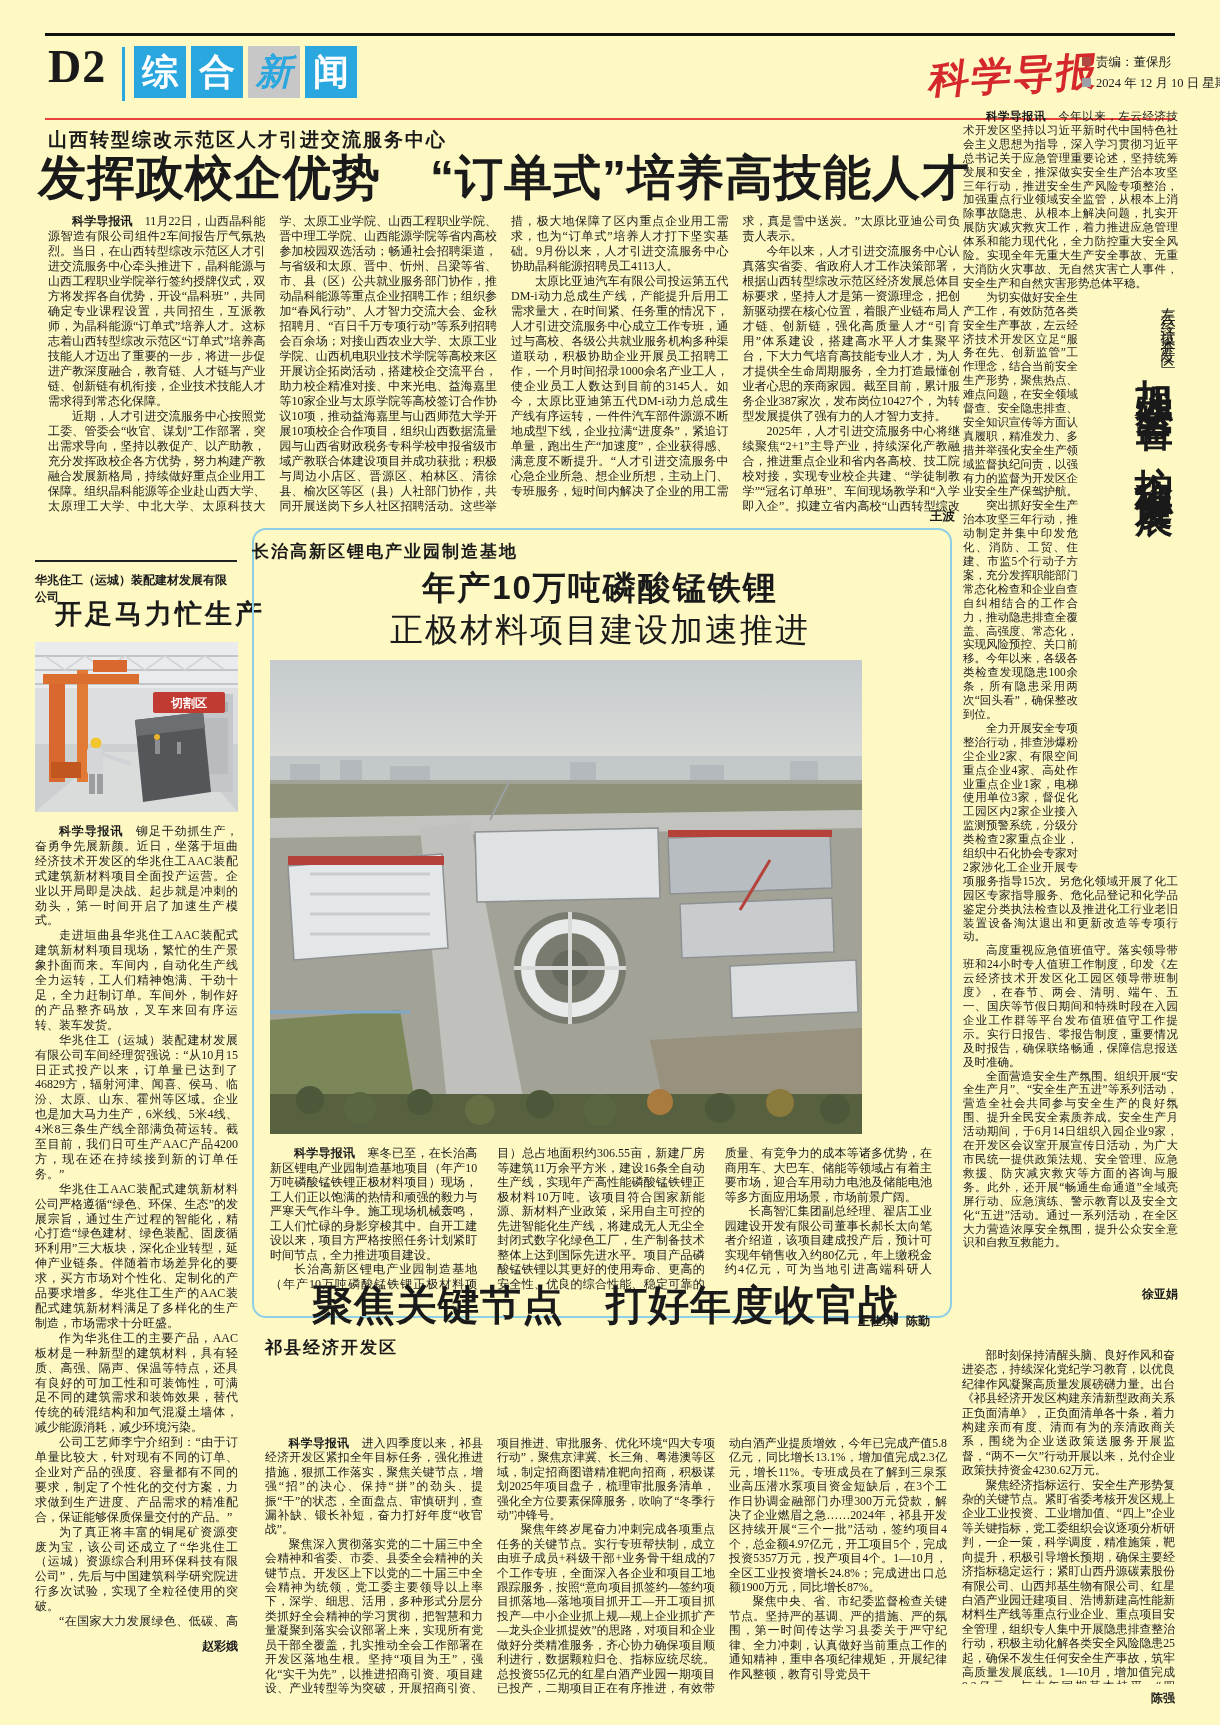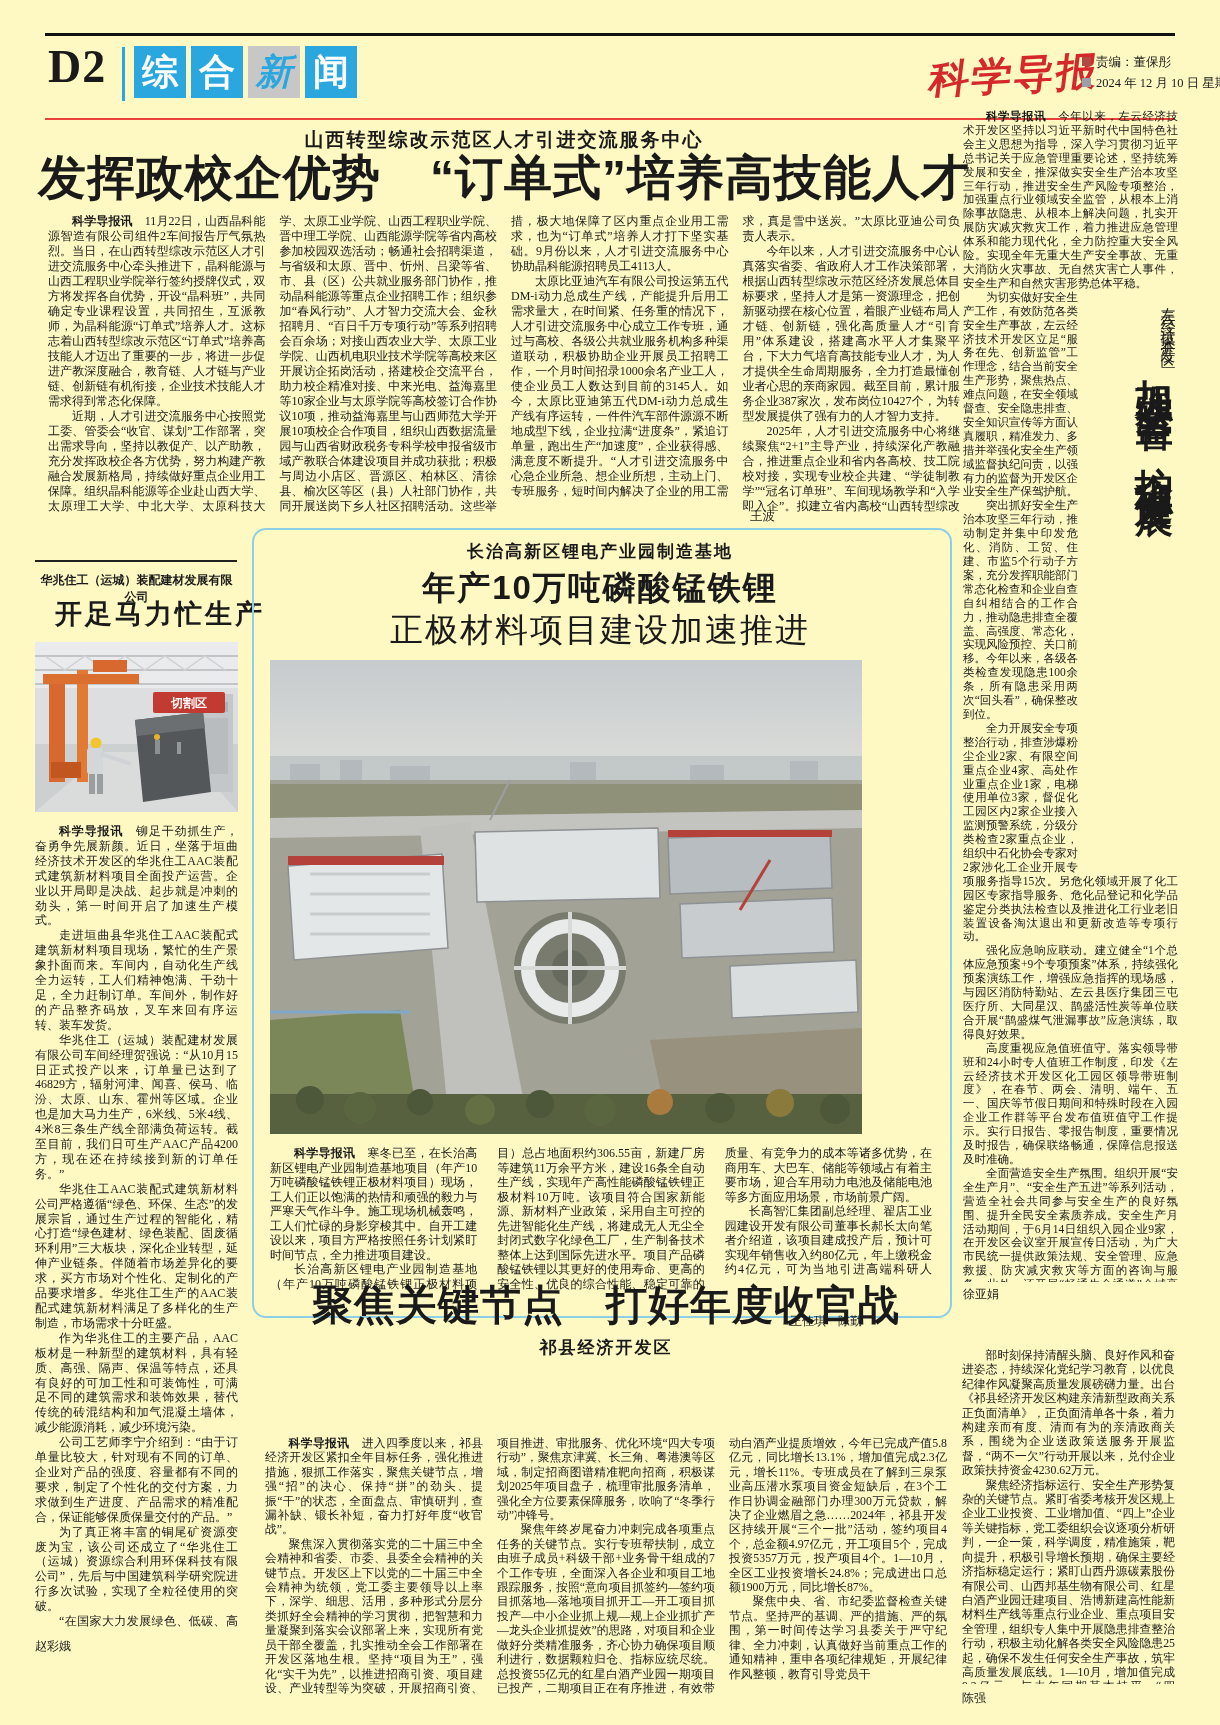--- a/index.html
+++ b/index.html
@@ -15,23 +15,23 @@
               display:flex;align-items:center;justify-content:center;font-family:"Liberation Serif",serif;}
   .logo-block.alt{background:#c7c7c7;color:#2ba7df;font-style:italic;}
   .masthead{left:930px;top:48px;width:160px;color:#d4282a;font-size:40px;font-weight:bold;
             transform:skewX(-10deg) rotate(-3deg);letter-spacing:2px;white-space:nowrap;}
   .hdr-info{left:1082px;top:52px;font-size:12.5px;line-height:21px;white-space:nowrap;}
   .sq{display:inline-block;width:9px;height:9px;margin-right:5px;}
   .sq-red{background:#b04a44;}
   .sq-gray{background:#9aa0a6;}
   .red-rule{left:45px;top:118px;width:1130px;height:2px;background:#e8423b;}
   
-  .kicker{font-size:17px;letter-spacing:2px;text-align:center;font-weight:bold;}
+  .kicker{font-size:17px;letter-spacing:2px;text-align:left;font-weight:bold;}
   .paras p{margin:0;text-indent:2em;text-align:justify;}
-  .byline{font-weight:normal;text-align:left;}
+  .byline{font-weight:bold;text-align:right;}
   
   .main-kicker{left:48px;top:127px;width:912px;font-size:19px;}
   .main-headline{left:20px;top:146px;width:968px;text-align:center;font-size:48px;font-weight:900;
                  font-family:"Liberation Sans","DejaVu Sans",sans-serif;letter-spacing:1px;white-space:nowrap;}
   .main-body{left:48px;top:214px;width:912px;height:312px;overflow:hidden;
              column-count:4;column-gap:14px;font-size:12px;line-height:15px;}
   .main-byline{left:750px;top:508px;width:205px;font-size:12.5px;}
   
   .left-rule{left:35px;top:560px;width:202px;height:2px;background:#222;}
   .left-kicker{left:35px;top:572px;width:203px;font-size:12px;letter-spacing:0;}
@@ -221,21 +221,20 @@
         <p><b>科学导报讯</b>　今年以来，左云经济技术开发区坚持以习近平新时代中国特色社会主义思想为指导，深入学习贯彻习近平总书记关于应急管理重要论述，坚持统筹发展和安全，推深做实安全生产治本攻坚三年行动，推进安全生产风险专项整治，加强重点行业领域安全监管，从根本上消除事故隐患、从根本上解决问题，扎实开展防灾减灾救灾工作，着力推进应急管理体系和能力现代化，全力防控重大安全风险。实现全年无重大生产安全事故、无重大消防火灾事故、无自然灾害亡人事件，安全生产和自然灾害形势总体平稳。</p>
       </div>
     <div class="v-block">
       <div class="v-label">左云经济技术开发区</div>
       <div class="v-headline">加强安全监管　护企稳健发展</div>
     </div>
     <div class="paras">
         <p>为切实做好安全生产工作，有效防范各类安全生产事故，左云经济技术开发区立足“服务在先、创新监管”工作理念，结合当前安全生产形势，聚焦热点、难点问题，在安全领域督查、安全隐患排查、安全知识宣传等方面认真履职，精准发力、多措并举强化安全生产领域监督执纪问责，以强有力的监督为开发区企业安全生产保驾护航。</p>
         <p>突出抓好安全生产治本攻坚三年行动，推动制定并集中印发危化、消防、工贸、住建、市监5个行动子方案，充分发挥职能部门常态化检查和企业自查自纠相结合的工作合力，推动隐患排查全覆盖、高强度、常态化，实现风险预控、关口前移。今年以来，各级各类检查发现隐患100余条，所有隐患采用两次“回头看”，确保整改到位。</p>
         <p>全力开展安全专项整治行动，排查涉爆粉尘企业2家、有限空间重点企业4家、高处作业重点企业1家，电梯使用单位3家，督促化工园区内2家企业接入监测预警系统，分级分类检查2家重点企业，组织中石化协会专家对2家涉化工企业开展专项服务指导15次。另危化领域开展了化工园区专家指导服务、危化品登记和化学品鉴定分类执法检查以及推进化工行业老旧装置设备淘汰退出和更新改造等专项行动。</p>
-        <p>强化应急响应联动。建立健全“1个总体应急预案+9个专项预案”体系，持续强化预案演练工作，增强应急指挥的现场感，与园区消防特勤站、左云县医疗集团三屯医疗所、大同星汉、鹊盛活性炭等单位联合开展“鹊盛煤气泄漏事故”应急演练，取得良好效果。</p>
         <p>高度重视应急值班值守。落实领导带班和24小时专人值班工作制度，印发《左云经济技术开发区化工园区领导带班制度》，在春节、两会、清明、端午、五一、国庆等节假日期间和特殊时段在入园企业工作群等平台发布值班值守工作提示。实行日报告、零报告制度，重要情况及时报告，确保联络畅通，保障信息报送及时准确。</p>
         <p>全面营造安全生产氛围。组织开展“安全生产月”、“安全生产五进”等系列活动，营造全社会共同参与安全生产的良好氛围、提升全民安全素质养成。安全生产月活动期间，于6月14日组织入园企业9家，在开发区会议室开展宣传日活动，为广大市民统一提供政策法规、安全管理、应急救援、防灾减灾救灾等方面的咨询与服务。此外，还开展“畅通生命通道”全域亮屏行动、应急演练、警示教育以及安全文化“五进”活动。通过一系列活动，在全区大力营造浓厚安全氛围，提升公众安全意识和自救互救能力。</p>
       </div>
   </div>
   <div class="abs byline side-byline">徐亚娟</div>
 
   <div class="abs kicker b-kicker">祁县经济开发区</div>
   <div class="abs b-headline">聚焦关键节点　打好年度收官战</div>
   <div class="abs b-body paras">
       <p><b>科学导报讯</b>　进入四季度以来，祁县经济开发区紧扣全年目标任务，强化推进措施，狠抓工作落实，聚焦关键节点，增强“招”的决心、保持“拼”的劲头、提振“干”的状态，全面盘点、审慎研判，查漏补缺、锻长补短，奋力打好年度“收官战”。</p>

